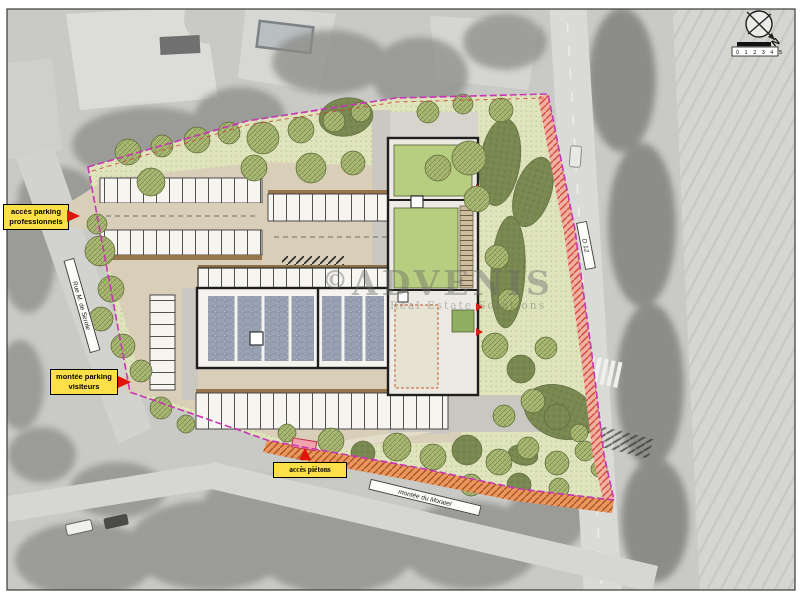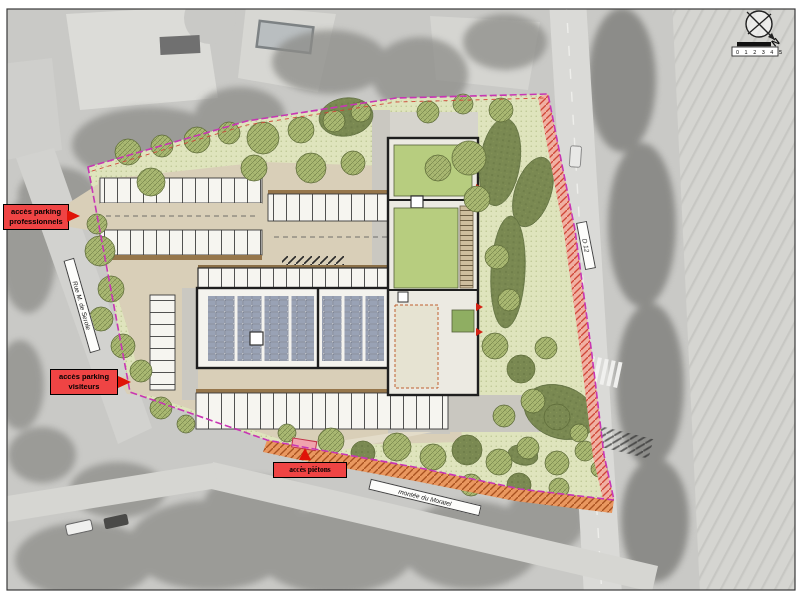--- a/index.html
+++ b/index.html
@@ -1,19 +1,19 @@
 <!DOCTYPE html>
 <html><head>
 <meta charset="utf-8">
 <style>
   html,body{margin:0;padding:0;background:#fff;}
   #canvas{position:relative;width:800px;height:595px;background:#ffffff;overflow:hidden;
           font-family:"Liberation Sans",sans-serif;}
   #plan-svg{position:absolute;left:0;top:0;}
-  .callout{position:absolute;background:#ef4444;border:1px solid #000;
+  .callout{position:absolute;background:#fde047;border:1px solid #000;
            font:bold 7.5px "Liberation Sans",sans-serif;text-align:center;
            padding:2px 1px;line-height:1.35;color:#000;z-index:30;}
   .roadlabel{position:absolute;background:#fdfdfb;border:1px solid #444;
              font:italic 6.5px "Liberation Sans",sans-serif;color:#222;
              text-align:center;padding:1px 2px;transform-origin:center center;z-index:25;}
   .arr-r{position:absolute;width:0;height:0;border-top:6px solid transparent;
          border-bottom:6px solid transparent;border-left:13px solid #e01408;z-index:31;}
   .arr-u{position:absolute;width:0;height:0;border-left:6px solid transparent;
          border-right:6px solid transparent;border-bottom:12px solid #e01408;z-index:31;}
   .watermark{position:absolute;left:292px;top:264px;width:292px;z-index:40;
@@ -326,24 +326,28 @@
     <text x="736" y="53.5" font-size="5.5" font-family="Liberation Sans, sans-serif" fill="#111" letter-spacing="2">0 1 2 3 4 5</text>
   </g>
 </g>
 
 <rect x="7" y="9" width="788" height="581" fill="none" stroke="#3a3a3a" stroke-width="1.2"></rect>
 </svg>
 
 <div class="callout" style="left:3px;top:204px;width:62px;">accès parking professionnels</div>
 <div class="arr-r" style="left:67px;top:210px;"></div>
 
-<div class="callout" style="left:50px;top:369px;width:64px;">accès parking visiteurs</div>
+<div class="callout" style="left:50px;top:369px;width:64px;">montée parking visiteurs</div>
 <div class="arr-r" style="left:118px;top:376px;"></div>
 
 <div class="arr-u" style="left:299px;top:448px;"></div>
 <div class="callout" style="left:273px;top:462px;width:70px;font-family:Liberation Serif, serif;">accès piétons</div>
 
 <div class="roadlabel" style="left:34px;top:300px;width:90px;transform:rotate(74deg);">Rue M. de Serole</div>
 <div class="roadlabel" style="left:368px;top:492px;width:108px;transform:rotate(13.5deg);">montée du Moratel</div>
 <div class="roadlabel" style="left:562px;top:240px;width:42px;transform:rotate(79deg);">D 12</div>
 
-
+<div class="watermark">
+  <div class="wm-brand"><span class="wm-c">©</span><span>ADVENIS</span></div>
+  <div class="wm-tagline">Real Estate Solutions</div>
 </div>
 
+</div>
+
 </body></html>

